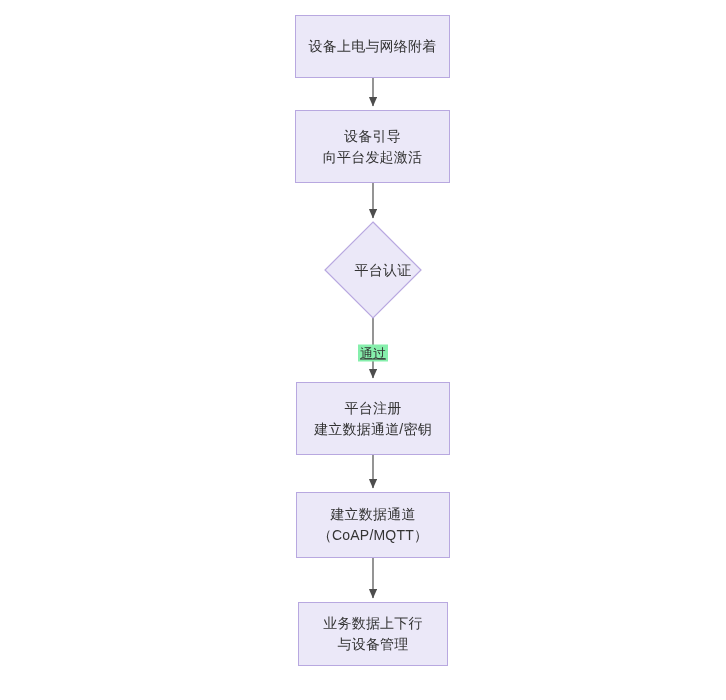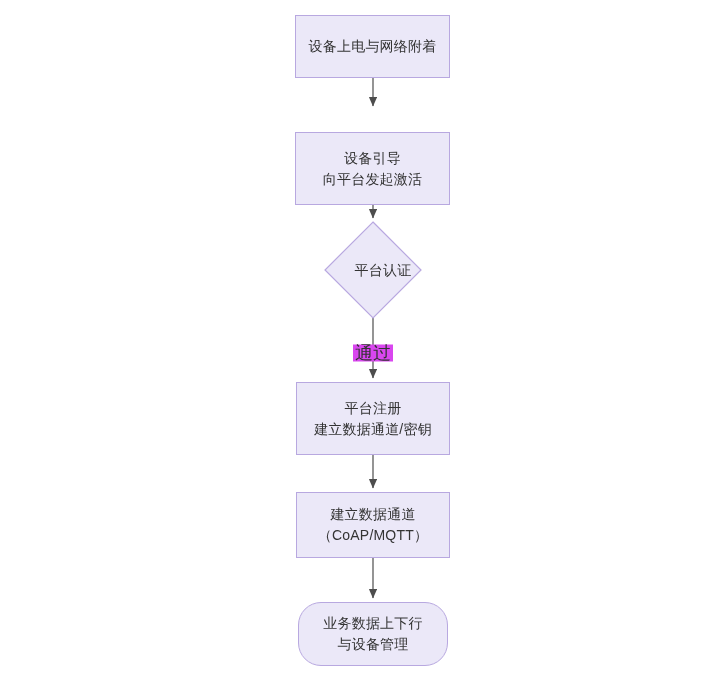--- a/index.html
+++ b/index.html
@@ -63,27 +63,28 @@
   .decision-label {
     position: relative;
     z-index: 2;
     color: #333333;
     font-size: 14px;
     line-height: 21px;
     margin-left: 20px;
   }
   .edge-label {
     position: absolute;
-    background: #d946ef;
+    background: #86efac;
     color: #333333;
-    font-size: 18px;
+    font-size: 13px;
     line-height: 17px;
     padding: 0 2px;
     white-space: nowrap;
     transform: translate(-50%, -50%);
+    text-decoration: underline;
   }
 </style>
 </head>
 <body>
 
 <div id="flow-canvas">
 
   <svg class="edge-layer" viewBox="0 0 726 700" xmlns="http://www.w3.org/2000/svg">
     <defs>
       <marker id="arrowhead" markerWidth="9" markerHeight="9" refX="7.5" refY="3.4" orient="auto" markerUnits="strokeWidth">
@@ -99,21 +100,21 @@
 
     <line x1="373" y1="455" x2="373" y2="488" stroke="#4d4d4d" stroke-width="1.2" marker-end="url(#arrowhead)"></line>
 
     <line x1="373" y1="558" x2="373" y2="598" stroke="#4d4d4d" stroke-width="1.2" marker-end="url(#arrowhead)"></line>
   </svg>
 
   <div class="node process" style="left:295px; top:15px; width:155px; height:63px;">
     <span class="node-line">设备上电与网络附着</span>
   </div>
 
-  <div class="node process" style="left:295px; top:110px; width:155px; height:73px;margin-top:22px;">
+  <div class="node process" style="left:295px; top:110px; width:155px; height:73px;">
     <span class="node-line">设备引导</span>
     <span class="node-line">向平台发起激活</span>
   </div>
 
   <div class="node decision" style="left:324px; top:221px; width:98px; height:98px;">
     <svg class="diamond-shape" viewBox="0 0 98 98" preserveAspectRatio="none" xmlns="http://www.w3.org/2000/svg">
       <polygon points="49,1 97,49 49,97 1,49" fill="#ebe8f8" stroke="#b8a8e0" stroke-width="1.2"></polygon>
     </svg>
     <span class="decision-label">平台认证</span>
   </div>
@@ -123,18 +124,18 @@
   <div class="node process" style="left:296px; top:382px; width:154px; height:73px;text-align:right;">
     <span class="node-line">平台注册</span>
     <span class="node-line">建立数据通道/密钥</span>
   </div>
 
   <div class="node process" style="left:296px; top:492px; width:154px; height:66px;">
     <span class="node-line">建立数据通道</span>
     <span class="node-line">（CoAP/MQTT）</span>
   </div>
 
-  <div class="node process" style="left:298px; top:602px; width:150px; height:64px;border-radius:23px;">
+  <div class="node process" style="left:298px; top:602px; width:150px; height:64px;">
     <span class="node-line">业务数据上下行</span>
     <span class="node-line">与设备管理</span>
   </div>
 
 </div>
 
 </body></html>

